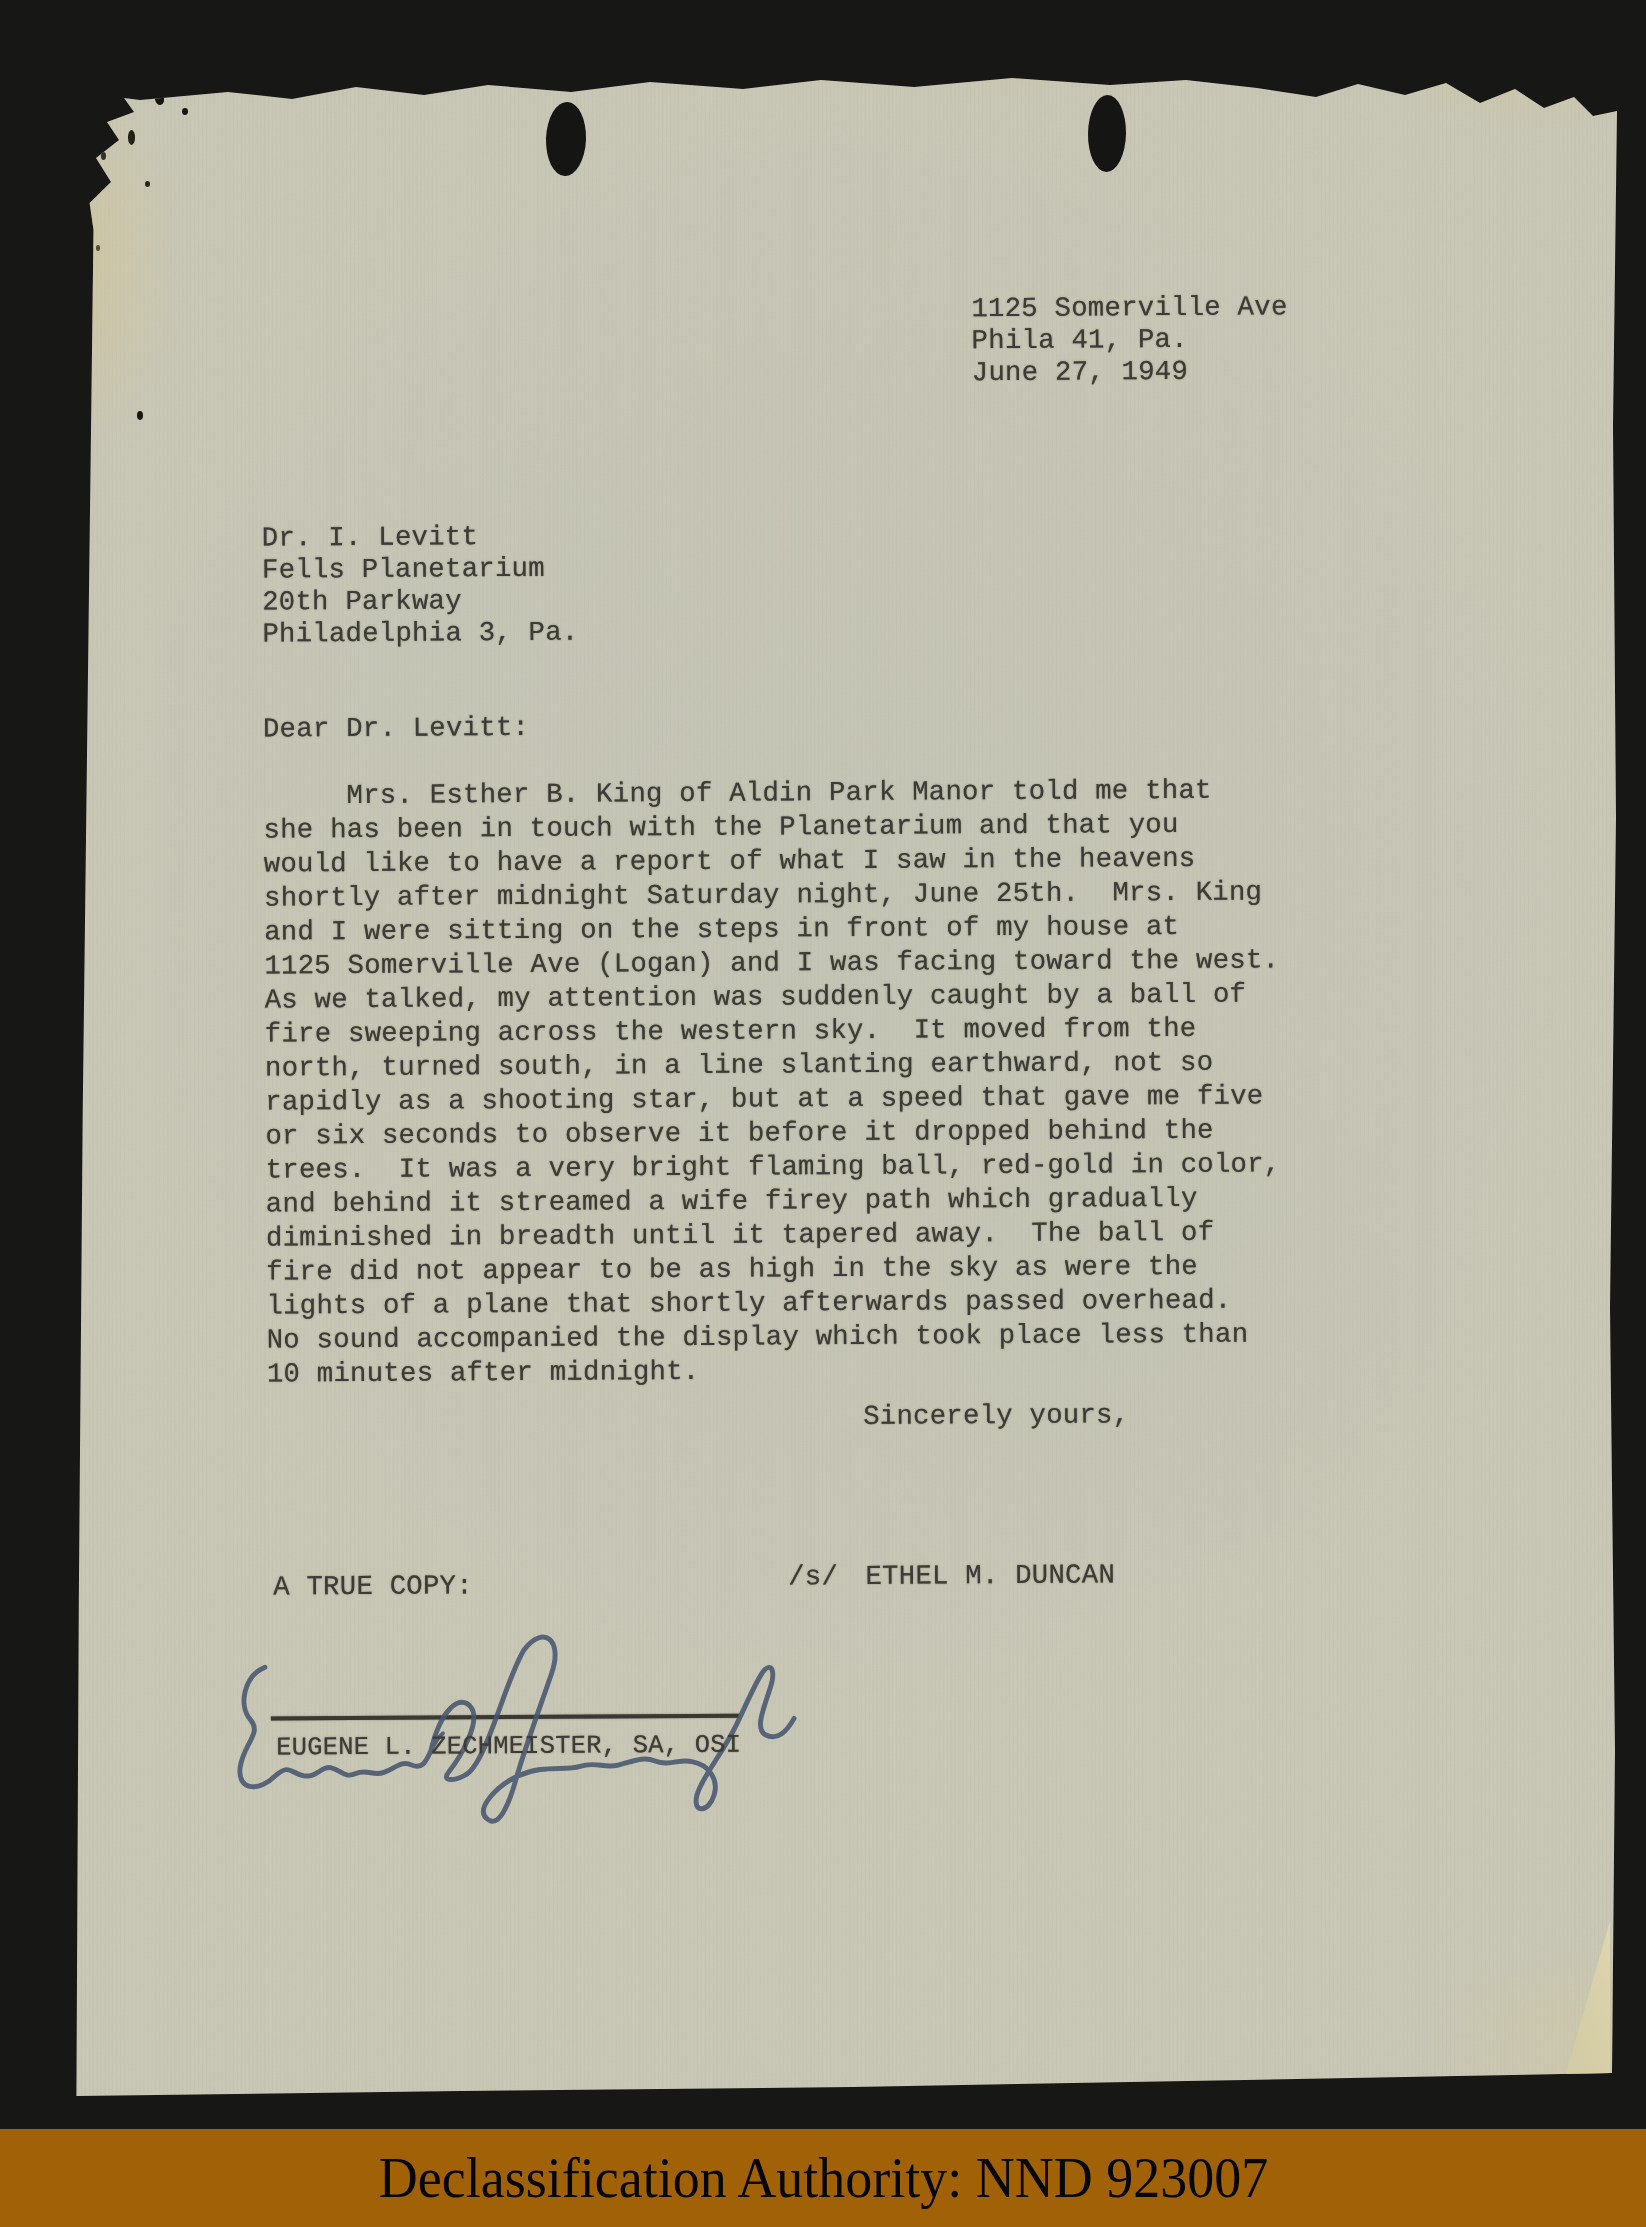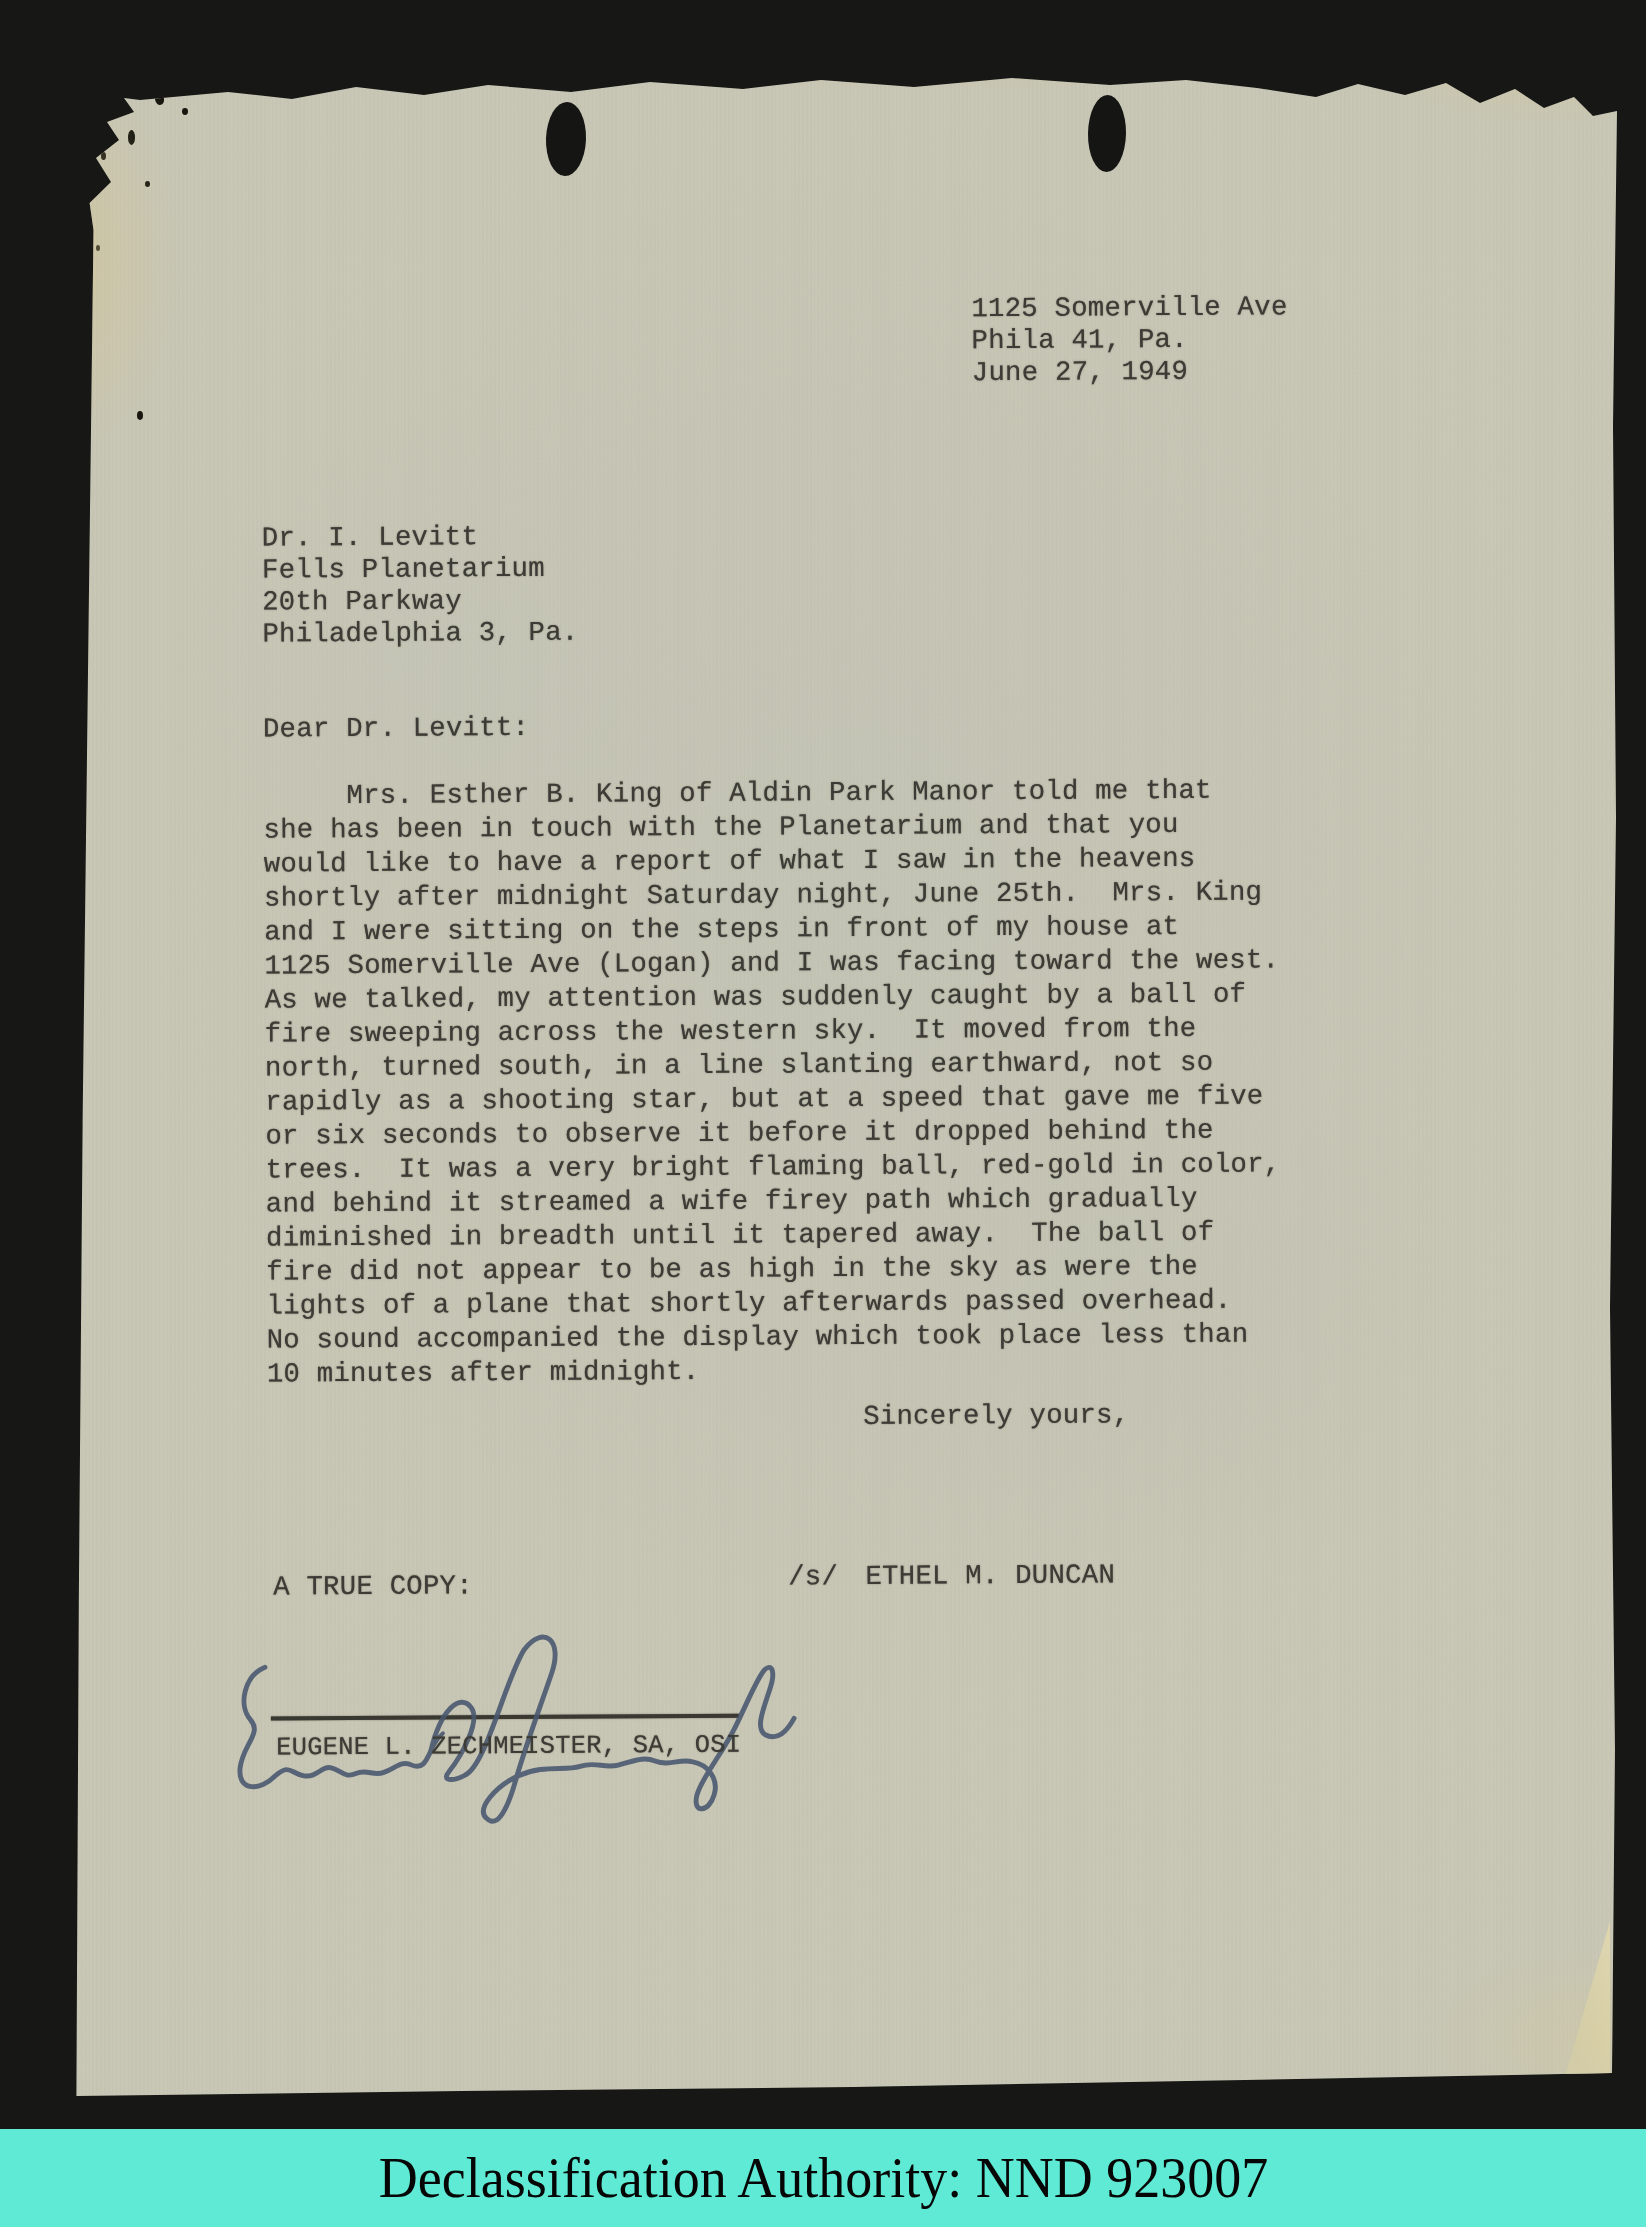--- a/index.html
+++ b/index.html
@@ -78,21 +78,21 @@
     position: absolute; left: 198px; top: 1679px; width: 468px; height: 4.4px;
     background: #393831; box-shadow: 0 0 1.5px rgba(57,56,49,0.7);
   }
   .signame   { left: 203px; top: 1696px; font-size: 25.5px; }
 
   .signature-svg { position: absolute; left: 157px; top: 1583px; width: 569px; height: 211px; overflow: visible; }
 
   
   .declass-bar {
     position: absolute; left: 0; top: 2129px; width: 1647px; height: 98px;
-    background: #5eead4;
+    background: #a16207;
     display: flex; align-items: center; justify-content: center;
   }
   .declass-text {
     font-family: "Liberation Serif", "DejaVu Serif", serif;
     font-size: 54px; color: #060606; transform: scaleY(1.06);
     white-space: nowrap;
   }
 </style>
 </head>
 <body>

